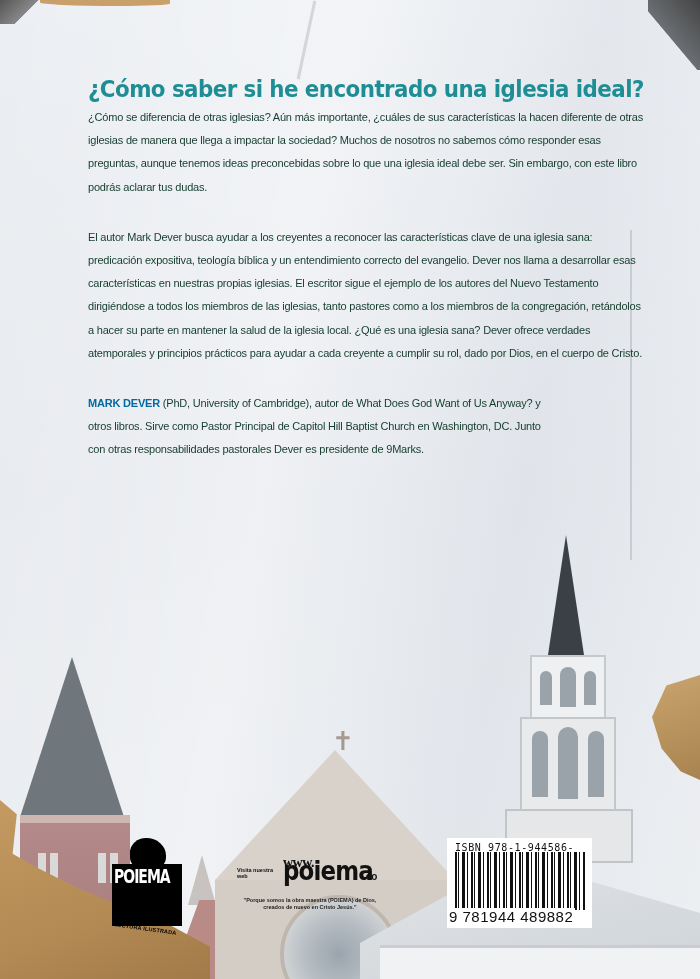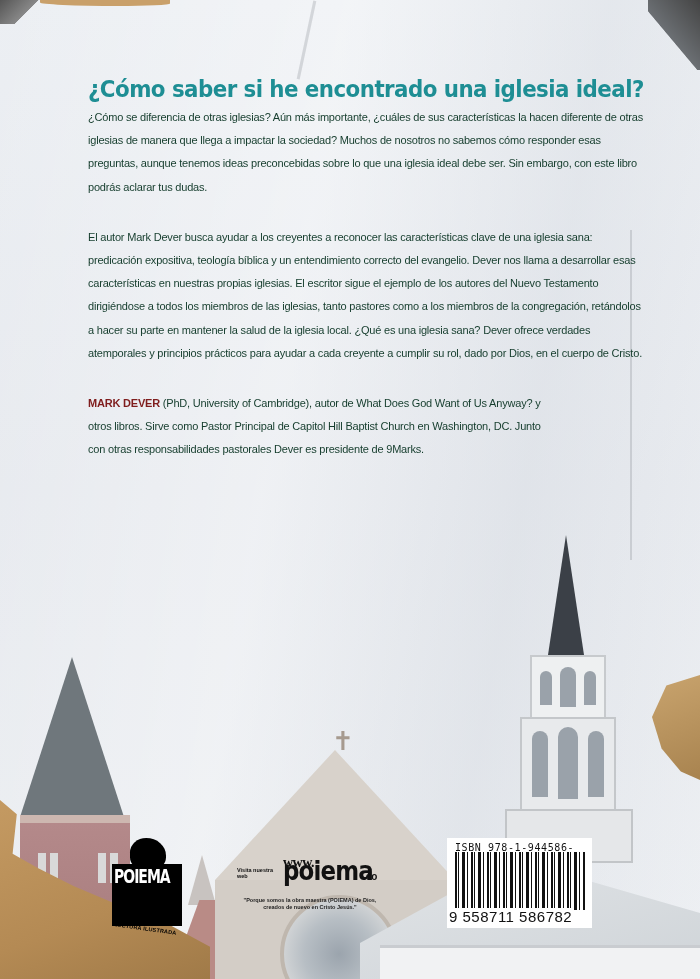--- a/index.html
+++ b/index.html
@@ -9,21 +9,21 @@
       linear-gradient(180deg, #eceff3 0%, #e6e9ee 50%, #e9ecf0 100%); }
   .crease { position:absolute; background:rgba(120,125,130,0.25); }
   .tear-top { position:absolute; left:40px; top:0; width:130px; height:6px; background:#c9a06a; border-radius:0 0 40% 60%; }
   .tear-tl { position:absolute; left:0; top:0; width:40px; height:24px; background:linear-gradient(135deg,#555 0%,#888 60%,transparent 61%); }
   .tear-tr { position:absolute; right:0; top:0; width:52px; height:70px; background:linear-gradient(230deg,#444 0%,#6b6f73 55%,transparent 56%); }
 
   .content { position:absolute; left:88px; top:76px; width:560px; }
   .title { color:#1e8e94; font-family:"DejaVu Sans", sans-serif; font-weight:bold; font-size:23px; letter-spacing:-0.6px; margin:0 0 4px 0; white-space:nowrap; transform:scaleX(0.93); transform-origin:left; }
   .para { color:#143c2c; font-size:11px; line-height:23.2px; margin:0; letter-spacing:-0.2px; }
   .para + .para { margin-top:27px; }
-  .author-name { color:#7f1d1d; font-weight:bold; }
+  .author-name { color:#0369a1; font-weight:bold; }
   .bio { width:470px; }
 
   
   .scene { position:absolute; left:0; top:640px; width:700px; height:339px; }
   .spire-left { position:absolute; left:20px; top:17px; width:0; height:0; border-left:52px solid transparent; border-right:52px solid transparent; border-bottom:160px solid #6f777c; }
   .tower-left { position:absolute; left:20px; top:175px; width:110px; height:164px; background:linear-gradient(180deg,#b4898a 0%,#a4797a 100%); border-top:8px solid #cdb7b0; }
   .tower-left .win { position:absolute; width:8px; height:30px; background:#d9d9d9; top:30px; }
   .spire-mid { position:absolute; left:188px; top:215px; width:0; height:0; border-left:14px solid transparent; border-right:14px solid transparent; border-bottom:50px solid #c8c3c0; }
   .gable { position:absolute; left:215px; top:110px; width:0; height:0; border-left:120px solid transparent; border-right:120px solid transparent; border-bottom:130px solid #d8d2cb; }
   .gable-wall { position:absolute; left:215px; top:240px; width:240px; height:99px; background:#d3cdc6; }
@@ -119,14 +119,14 @@
     <div class="www">www.</div>
     <div class="poiema">poiema</div>
     <div class="co">.co</div>
     <div class="quote">"Porque somos la obra maestra (POIEMA) de Dios, creados de nuevo en Cristo Jesús."</div>
   </div>
 </div>
 
 <div class="barcode">
   <div class="isbn">ISBN 978-1-944586-78-2</div>
   <div class="bars"></div>
-  <div class="num">9 558711 586782</div>
+  <div class="num">9 781944 489882</div>
 </div>
 
 </body></html>

